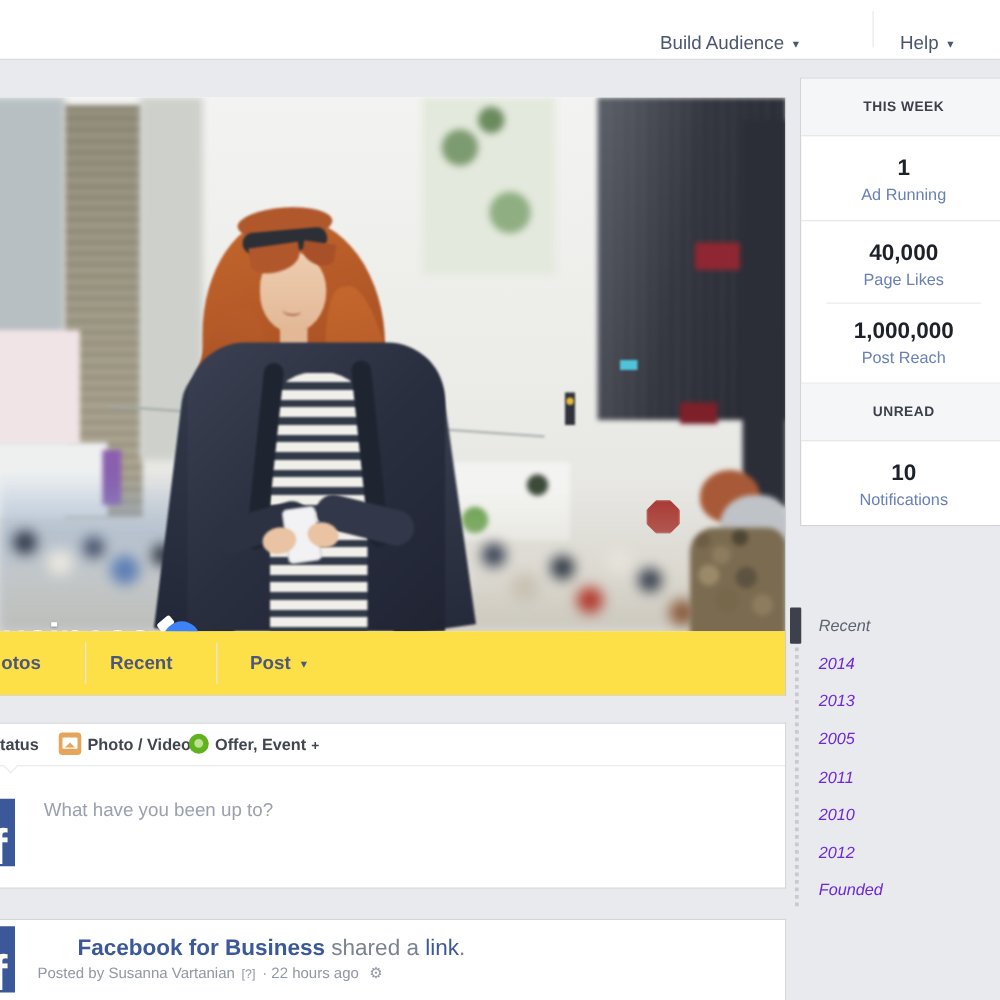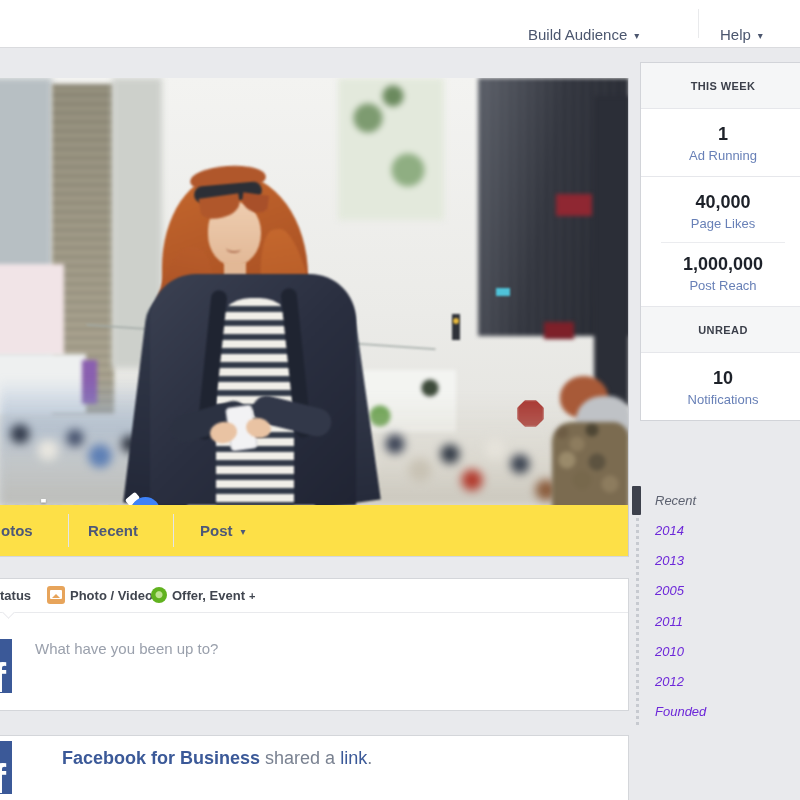--- a/index.html
+++ b/index.html
@@ -280,20 +280,28 @@
 
   <div class="post">
     <div class="avatar">
         <span class="avf">f</span>
       </div>
     <div class="pline1">
       <span class="blue">Facebook for Business</span>
       <span>shared a</span>
       <span class="bluelink">link</span><span>.</span>
     </div>
+    <div class="pline2">
+      <span>Posted by</span>
+      <span>Susanna Vartanian</span>
+      <span class="helpb">[?]</span>
+      <span>·</span>
+      <span>22 hours ago</span>
+      <span class="gear">⚙</span>
+    </div>
   </div>
 
   <div class="panel">
     <div class="phead">THIS WEEK</div>
     <div class="pstat">
       <div class="val">1</div>
       <div class="lbl">Ad Running</div>
     </div>
     <div class="pstat nob" style="padding-bottom:11px">
       <div class="val">40,000</div>

